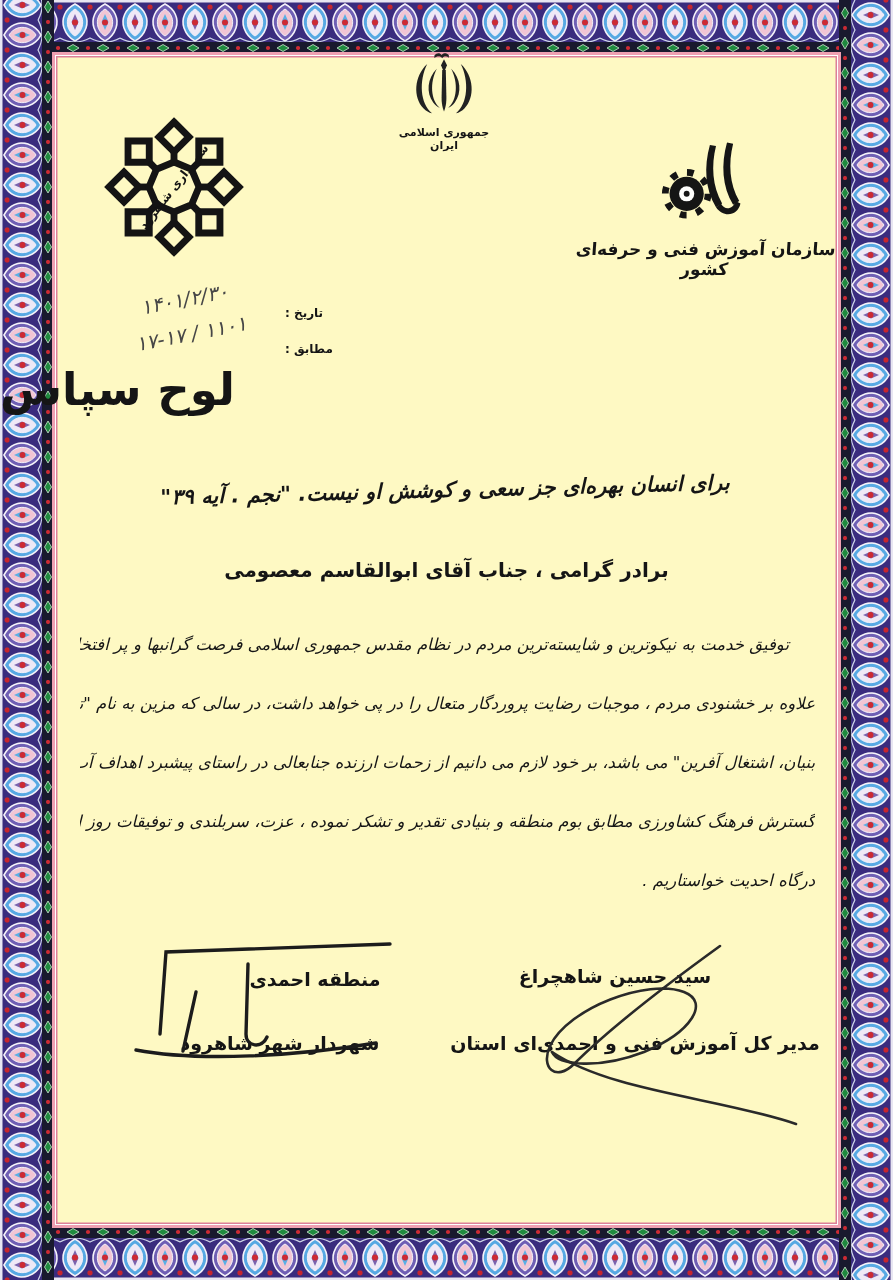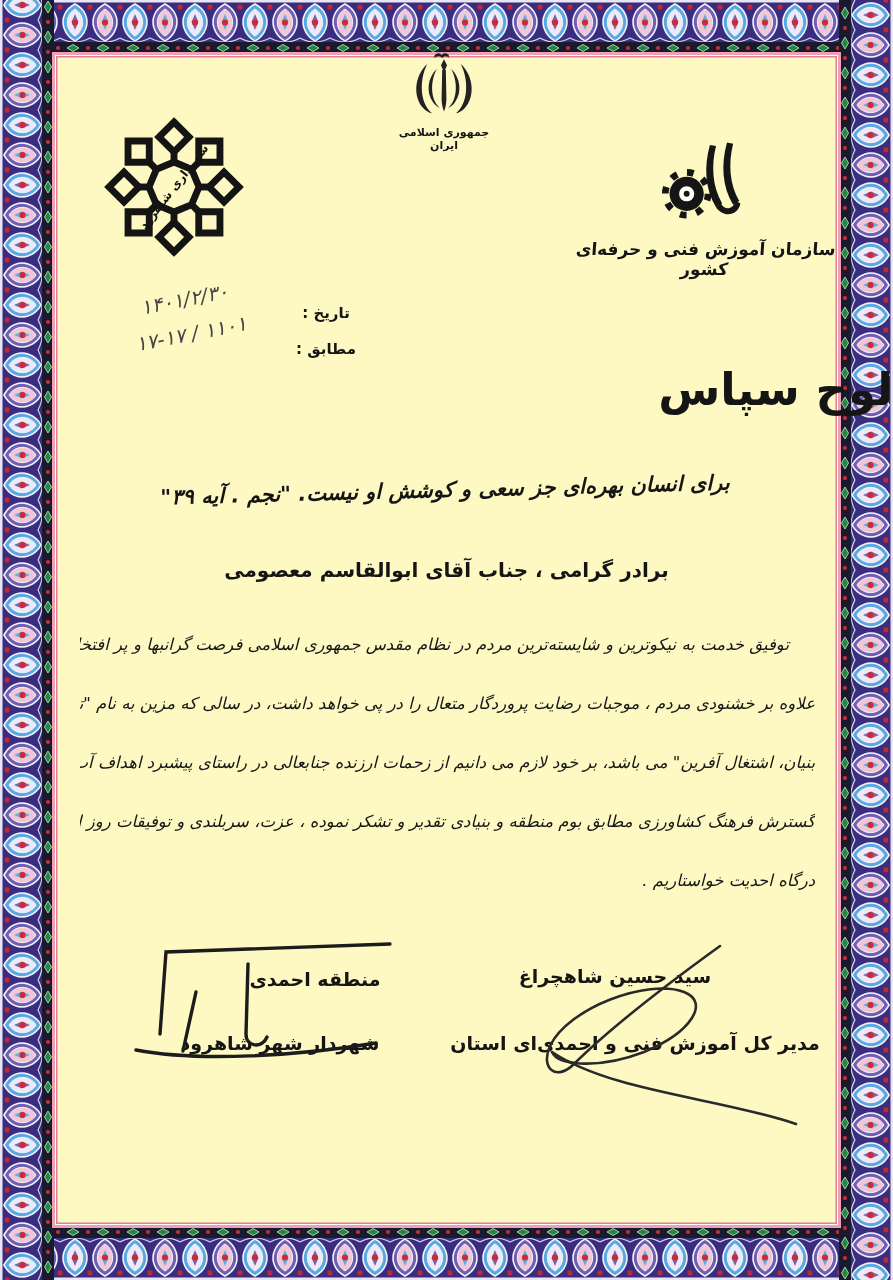--- a/index.html
+++ b/index.html
@@ -14,27 +14,27 @@
   .pink-frame{position:absolute;left:52px;top:52px;right:52px;bottom:52px;
               border:3px solid #efa0b2;box-shadow:inset 0 0 0 1px #ffffff, inset 0 0 0 2.5px #dc8099;
               pointer-events:none;}
   
   .emblem{position:absolute;left:394px;top:52px;text-align:center;width:100px;}
   .emblem-caption{font-size:11px;font-weight:bold;margin-top:-2px;letter-spacing:0;}
   .muni-logo{position:absolute;left:95px;top:112px;}
   .tvto{position:absolute;left:575px;top:135px;width:260px;text-align:center;}
   .tvto-caption{font-size:17px;font-weight:bold;margin-top:2px;transform:skewX(-4deg);}
   
-  .meta-labels{position:absolute;left:285px;top:295px;width:82px;text-align:center;direction:rtl;
-               font-weight:bold;font-size:15px;line-height:36px;}
+  .meta-labels{position:absolute;left:285px;top:295px;width:82px;text-align:left;direction:rtl;
+               font-weight:bold;font-size:12px;line-height:36px;}
   .meta-values{position:absolute;left:98px;top:282px;width:180px;text-align:center;
                transform:rotate(-11deg);color:#474747;font-size:20px;line-height:35px;
                font-style:italic;letter-spacing:1px;}
   
-  .cert-title{position:absolute;left:0;top:363px;width:893px;text-align:right;
+  .cert-title{position:absolute;left:0;top:363px;width:893px;text-align:left;
               font-size:45px;font-weight:bold;letter-spacing:1px;}
   .verse{position:absolute;left:120px;top:478px;width:650px;text-align:center;direction:rtl;
          font-size:21px;font-weight:bold;font-style:italic;transform:rotate(-1.5deg);}
   .addressee{position:absolute;left:80px;top:558px;right:80px;direction:rtl;text-align:center;
              font-size:20px;font-weight:bold;}
   .body-text{position:absolute;left:80px;top:615px;right:78px;direction:rtl;}
   .body-line{height:59px;line-height:59px;font-size:16.5px;font-style:italic;
              text-align:justify;text-align-last:justify;overflow:hidden;white-space:nowrap;}
   .body-line.first{padding-right:26px;}
   .body-line.last{text-align:right;text-align-last:right;}

